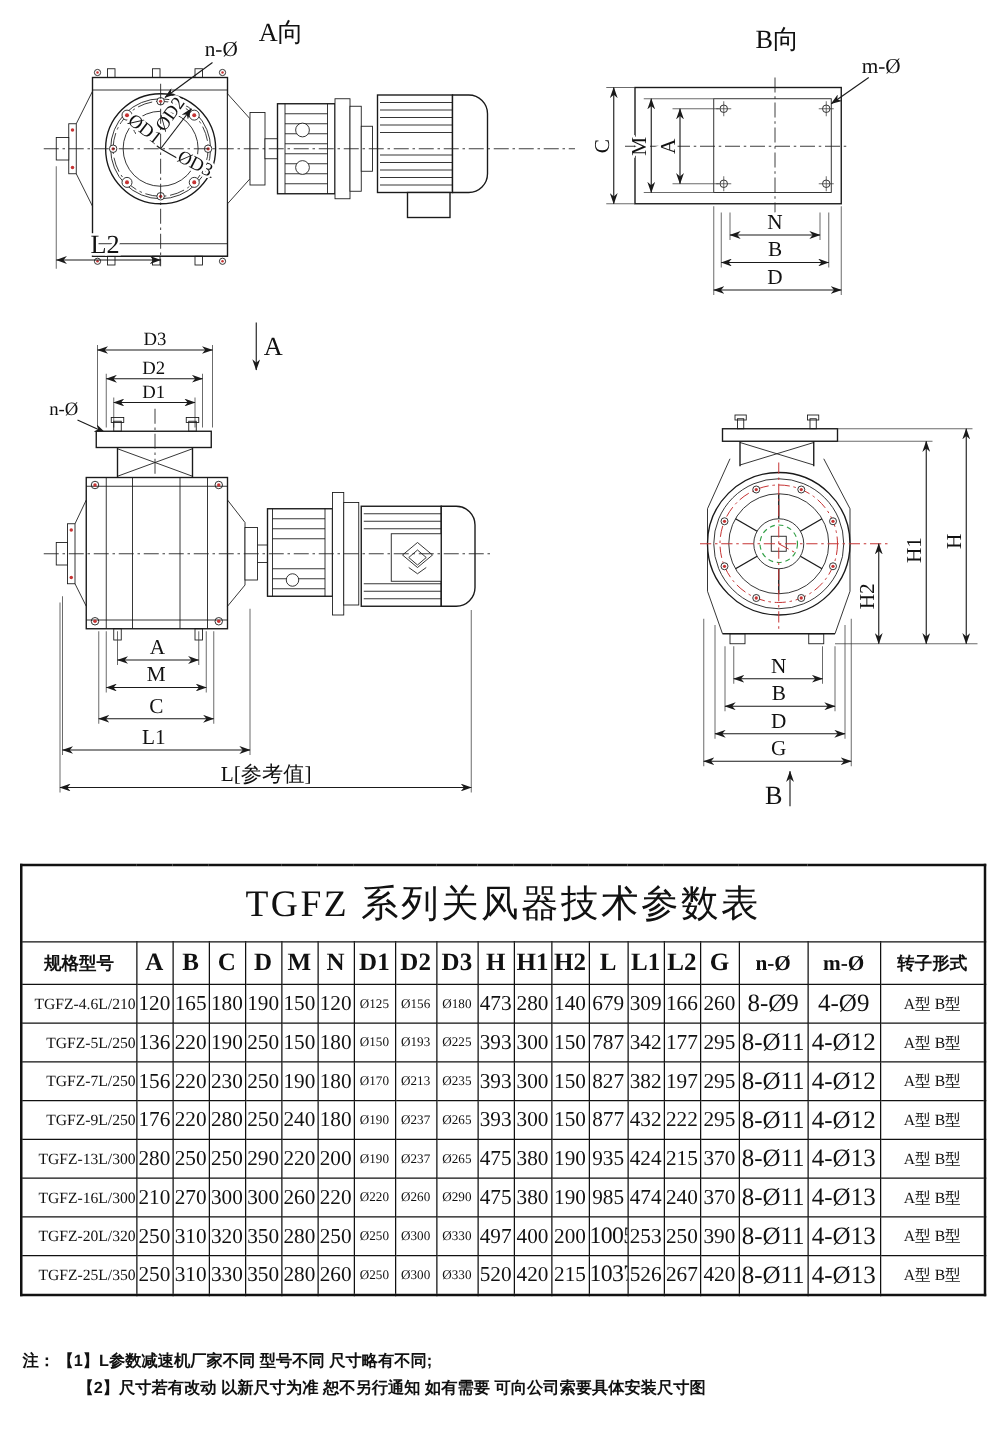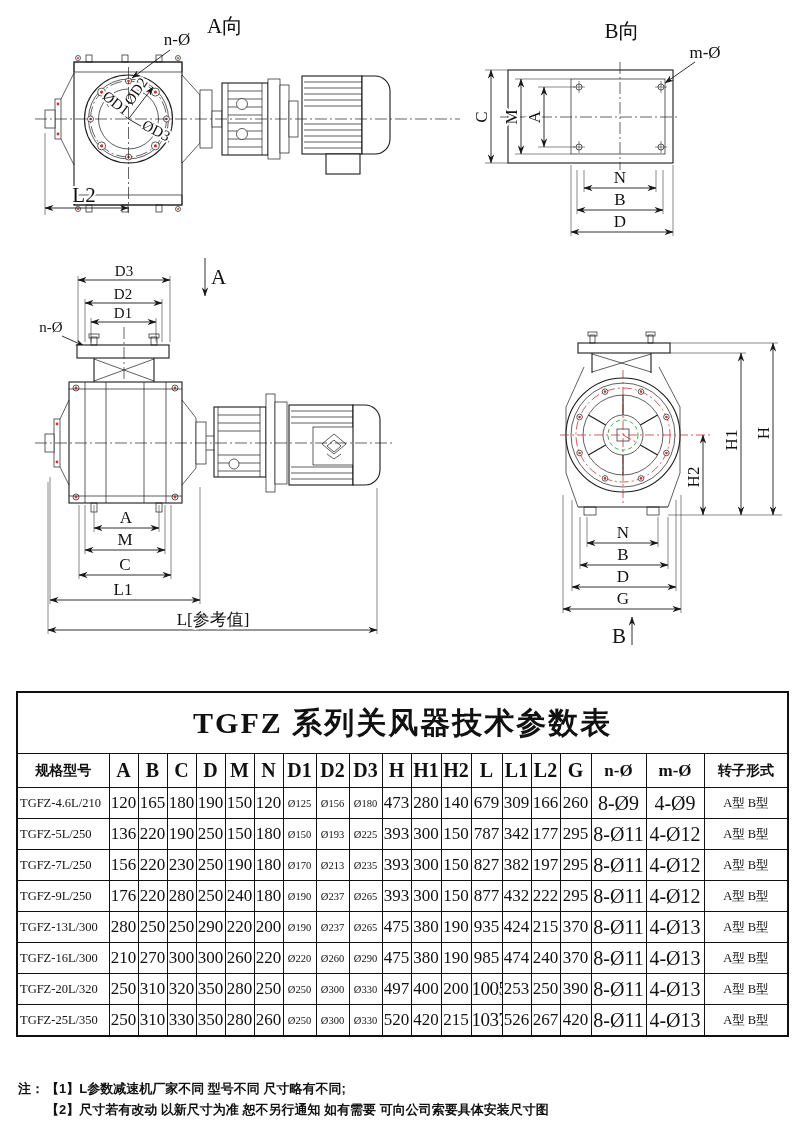--- a/index.html
+++ b/index.html
@@ -19,37 +19,37 @@
   .rd{fill:#c63434}
   text.lab{font-family:"Liberation Serif",serif;font-size:15px;fill:#111}
   text.lab-md{font-family:"Liberation Serif",serif;font-size:17px;fill:#111}
   text.lab-lg{font-family:"Liberation Serif",serif;font-size:21px;fill:#111}
   .hal{paint-order:stroke;stroke:#fff;stroke-width:4px}
 
   
   .tblwrap{left:16px;top:691px;width:772px}
   table{border-collapse:collapse;table-layout:fixed;width:772px;border:2px solid #111}
   th,td{border:1px solid #111;text-align:center;padding:0;overflow:hidden;white-space:nowrap}
-  tr.title-row th{height:60px;font-size:30px;font-weight:bold;letter-spacing:2px}
+  tr.title-row th{height:60px;font-size:30px;font-weight:normal;letter-spacing:2px}
   tr.head-row th{height:33px;font-size:20px;font-weight:bold}
   tr.head-row th.cjk{font-size:14px}
   tr.head-row th.nph{font-size:17px}
   tbody td{height:30px;font-size:17px}
-  tbody td.model{font-size:12.5px;text-align:left;padding-left:2px}
+  tbody td.model{font-size:12.5px;text-align:right;padding-left:2px}
   tbody td.dval{font-size:10.5px}
   tbody td.hole{font-size:20px}
   tbody td.rotor{font-size:12.5px}
   tbody td.long{font-size:19px;letter-spacing:-0.5px}
 
   
   .notes{left:18px;top:1078px;width:740px;font-family:"Liberation Sans",sans-serif;
          font-weight:bold;font-size:13px;line-height:21px}
   .notes .row{display:flex}
   .notes .pfx{flex:0 0 28px}
-  .notes .ind{margin-left:28px}
+  .notes .ind{margin-left:44px}
 </style>
 </head>
 <body>
 
 <svg class="abs" style="left:20px;top:5px" width="450" height="235" viewBox="0 0 450 235">
   <defs>
     <marker id="ar1" viewBox="0 0 10 7" refX="9.5" refY="3.5" markerWidth="10" markerHeight="7" orient="auto-start-reverse">
         <path d="M0,0 L10,3.5 L0,7 L3,3.5 z" fill="#1a1a1a"></path>
       </marker>
   </defs>

